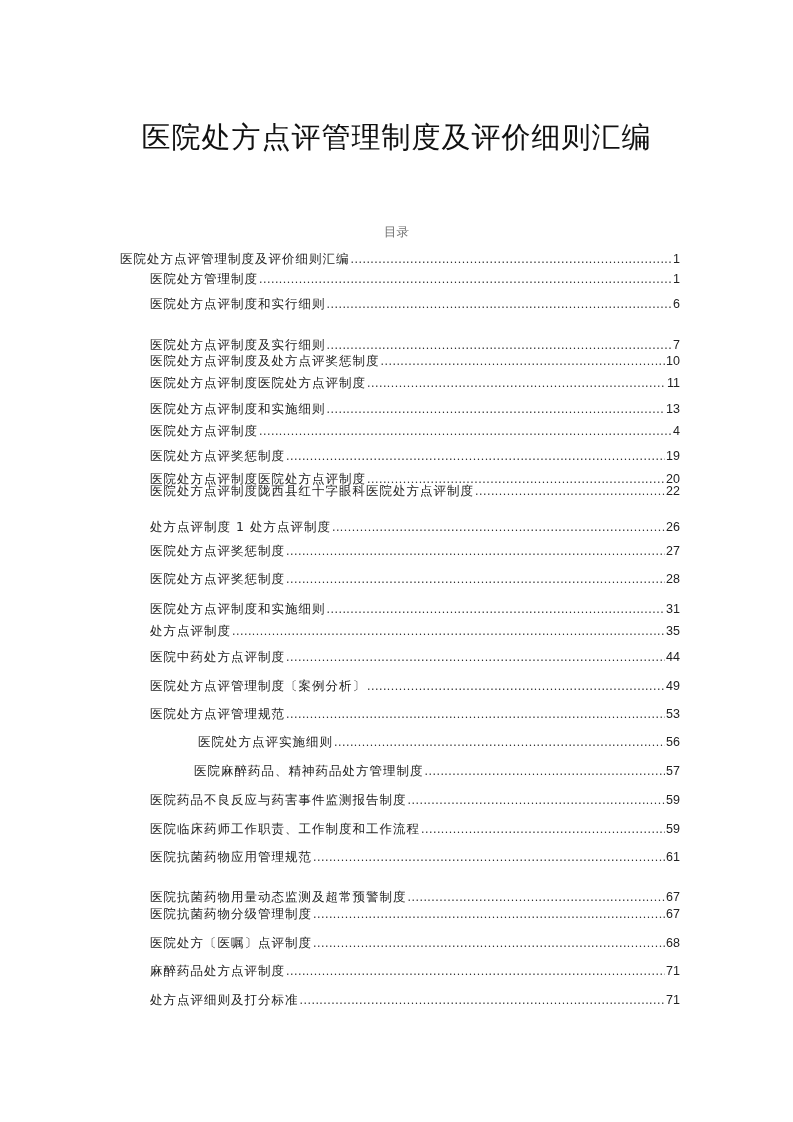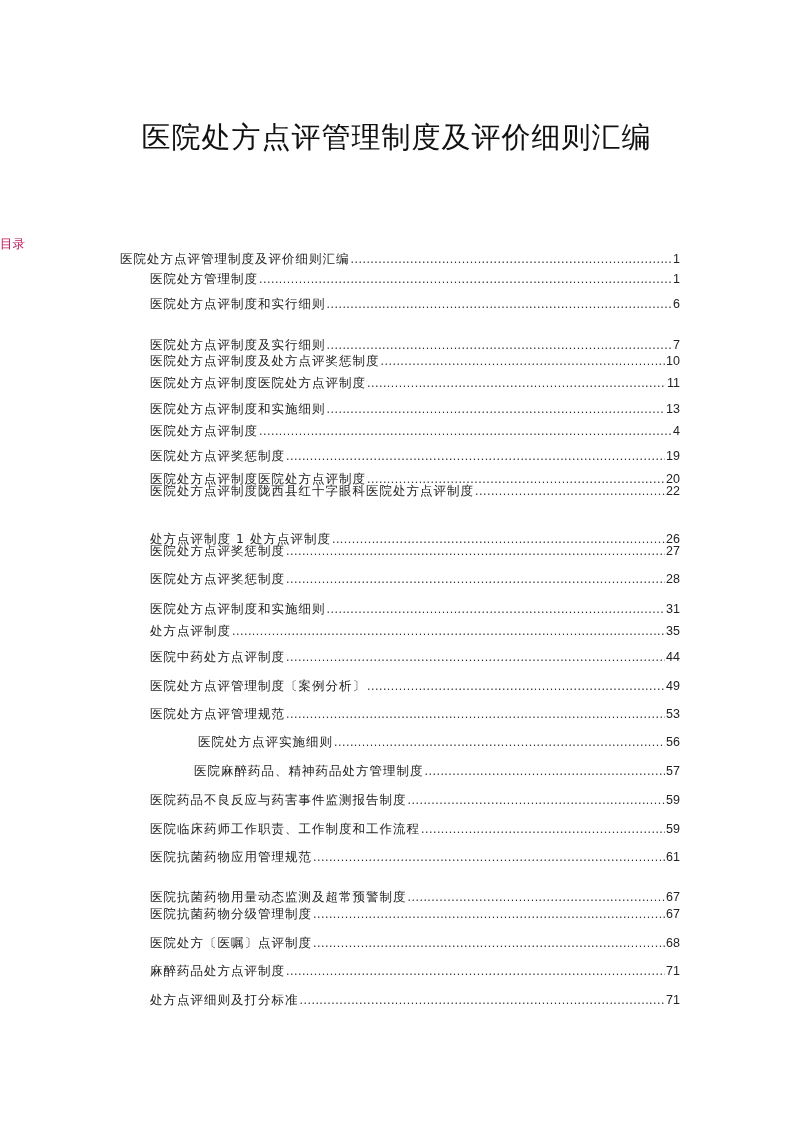--- a/index.html
+++ b/index.html
@@ -1,21 +1,21 @@
 <!DOCTYPE html>
 <html><head>
 <meta charset="utf-8">
 <style>
   html, body { margin:0; padding:0; background:#ffffff; }
   body { width:793px; height:1122px; position:relative; overflow:hidden;
          font-family:"DejaVu Sans", sans-serif; color:#1a1a1a; }
   .title { position:absolute; left:0; width:793px; top:118px; text-align:center;
            font-family:"DejaVu Serif", serif; font-size:29px; letter-spacing:1px; color:#111; }
-  .toc-heading { position:absolute; left:0; width:793px; top:236px; text-align:left;
-                 font-size:12.5px; color:#be185d; }
+  .toc-heading { position:absolute; left:0; width:793px; top:224px; text-align:center;
+                 font-size:12.5px; color:#737373; }
   .toc-entry { position:absolute; right:113px; display:flex; align-items:baseline;
                font-size:12.5px; height:18px; line-height:18px; color:#222; }
   .toc-entry .label { white-space:nowrap; letter-spacing:1px; }
   .toc-entry .dots { flex:1; overflow:hidden; white-space:nowrap; margin:0 1px;
                      font-family:"Liberation Sans", sans-serif; letter-spacing:0.5px; color:#333; }
   .toc-entry .dots::after { content:"........................................................................................................................................................................................................................................"; }
   .toc-entry .page { white-space:nowrap; font-family:"Liberation Sans", sans-serif; font-size:12.5px; }
   .lvl1 { left:120px; }
   .lvl2 { left:150px; }
 </style>
@@ -76,21 +76,21 @@
     <div class="toc-entry lvl2" style="top: 470px;">
         <span class="label">医院处方点评制度医院处方点评制度</span>
         <span class="dots"></span>
         <span class="page">20</span>
       </div>
     <div class="toc-entry lvl2" style="top: 482px;">
         <span class="label">医院处方点评制度陇西县红十字眼科医院处方点评制度</span>
         <span class="dots"></span>
         <span class="page">22</span>
       </div>
-    <div class="toc-entry lvl2" style="top: 530px;">
+    <div class="toc-entry lvl2" style="top: 518px;">
         <span class="label">处方点评制度 1 处方点评制度</span>
         <span class="dots"></span>
         <span class="page">26</span>
       </div>
     <div class="toc-entry lvl2" style="top: 542px;">
         <span class="label">医院处方点评奖惩制度</span>
         <span class="dots"></span>
         <span class="page">27</span>
       </div>
     <div class="toc-entry lvl2" style="top: 570px;">

